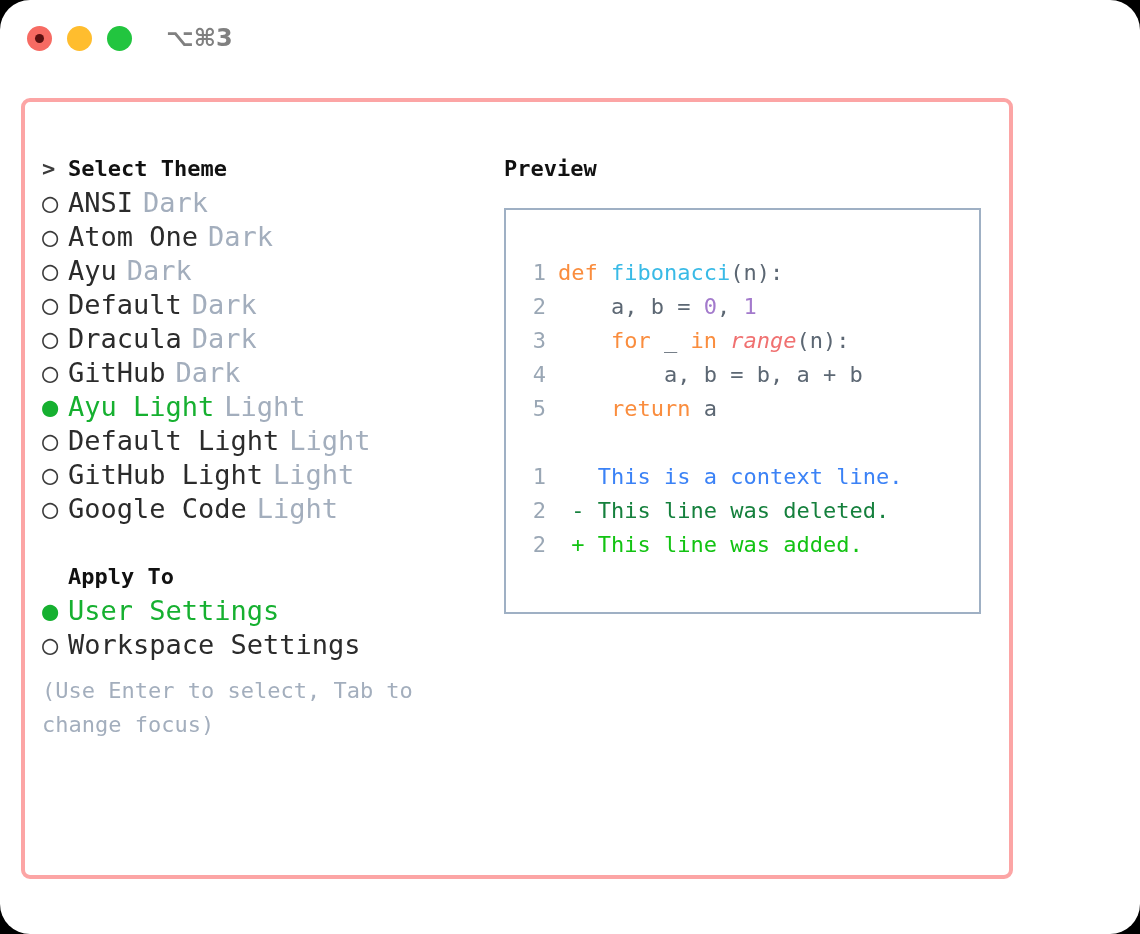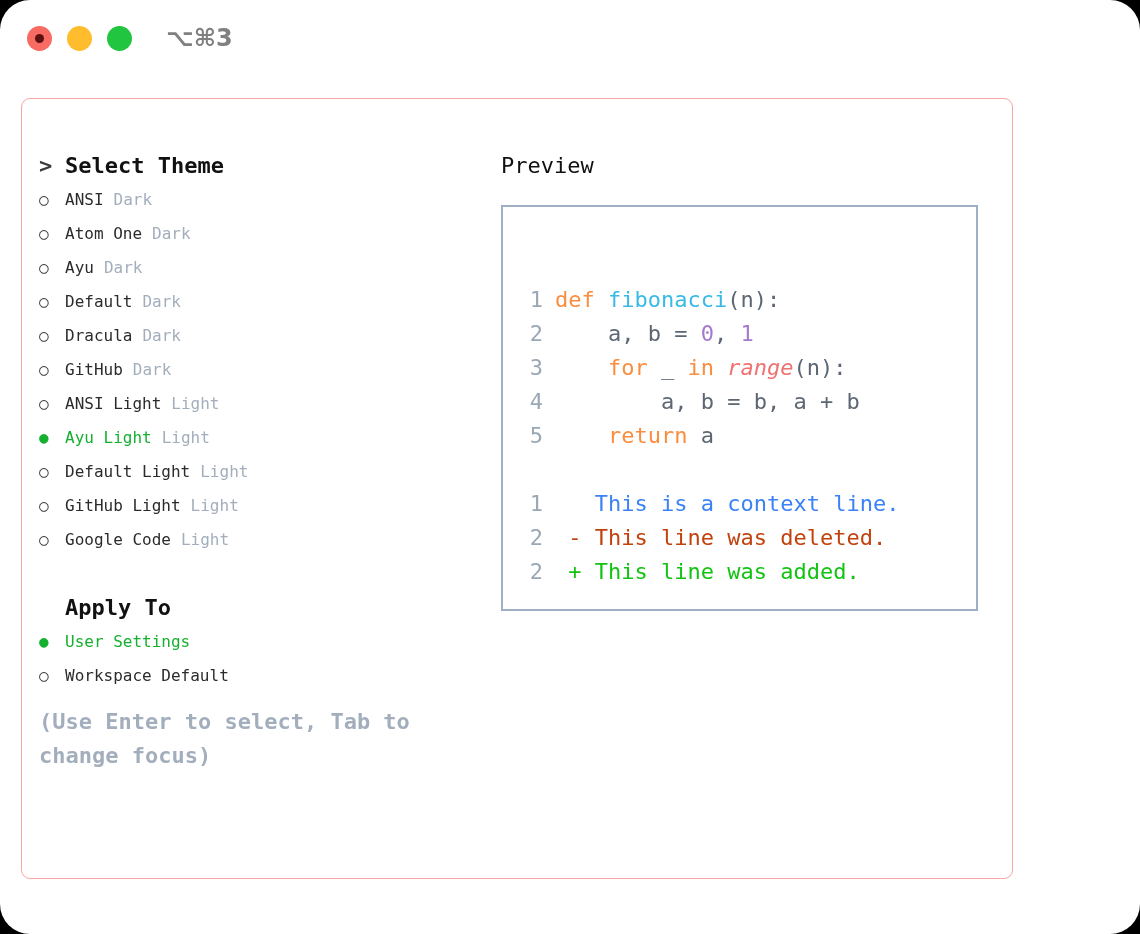--- a/index.html
+++ b/index.html
@@ -61,37 +61,37 @@
     font-family: "DejaVu Sans", "Liberation Sans", sans-serif;
   }
 
   
   #card {
     position: absolute;
     left: 21px;
     top: 98px;
     width: 992px;
     height: 781px;
-    border: 1px solid #fca5a5;
+    border: 4px solid #fca5a5;
     border-radius: 9px;
     background: #ffffff;
     box-sizing: border-box;
   }
 
   
   #left-pane {
     position: absolute;
     left: 17px;
     top: 50px;
     width: 430px;
   }
   .row {
     height: 34px;
     line-height: 34px;
-    font-size: 16px;
+    font-size: 27px;
     white-space: nowrap;
     color: #2b2b2b;
   }
   .section-head {
     font-weight: bold;
     color: #111111;
     font-size: 22px;
   }
   .marker {
     display: inline-block;
@@ -106,70 +106,68 @@
     color: #a3aebd;
     margin-left: 10px;
   }
   .spacer { height: 34px; }
   #hint {
     margin-top: 12px;
     font-size: 22px;
     line-height: 34px;
     color: #a3aebd;
     width: 400px;
-    font-weight: bold;
   }
 
   
   #right-pane {
     position: absolute;
     left: 479px;
     top: 50px;
     width: 490px;
   }
   #preview-title {
     font-size: 22px;
-    font-weight: normal;
+    font-weight: bold;
     color: #111111;
     line-height: 34px;
   }
   #preview-box {
     margin-top: 22px;
     width: 477px;
     height: 406px;
     border: 2px solid #9fb0c4;
     box-sizing: border-box;
     background: #ffffff;
     position: relative;
   }
   #code-area {
     position: absolute;
     left: 18px;
     top: 46px;
     font-size: 22px;
     line-height: 34px;
     white-space: pre;
-    margin-top: 30px;
   }
   .code-line { height: 34px; }
   .ln {
     display: inline-block;
     width: 22px;
     text-align: right;
     color: #9aa7b5;
     margin-right: 12px;
   }
   .kw  { color: #fa8d3e; }
   .fn  { color: #39bae6; }
   .num { color: #a37acc; }
   .bi  { color: #f07171; font-style: italic; }
   .pl  { color: #5c6773; }
   .blank-line { height: 34px; }
   .ctx { color: #3b82f6; text-align: right; }
-  .del { color: #c2410c; }
+  .del { color: #15803d; }
   .add { color: #12c312; }
 </style>
 </head>
 <body>
 
 <div id="window">
 
   <div id="titlebar">
     <div class="traffic" id="dot-close"></div>
     <div class="traffic" id="dot-min"></div>
@@ -185,36 +183,35 @@
         <span class="marker">&gt;</span><span>Select Theme</span>
       </div>
 
       <div id="theme-items">
           <div class="row"><span class="marker">○</span><span class="label">ANSI</span><span class="tag">Dark</span></div>
           <div class="row"><span class="marker">○</span><span class="label">Atom One</span><span class="tag">Dark</span></div>
           <div class="row"><span class="marker">○</span><span class="label">Ayu</span><span class="tag">Dark</span></div>
           <div class="row"><span class="marker">○</span><span class="label">Default</span><span class="tag">Dark</span></div>
           <div class="row"><span class="marker">○</span><span class="label">Dracula</span><span class="tag">Dark</span></div>
           <div class="row"><span class="marker">○</span><span class="label">GitHub</span><span class="tag">Dark</span></div>
-          <div class="row"><span class="marker">○</span><span class="label">ANSI Light</span><span class="tag">Light</span></div>
           <div class="row"><span class="marker selected">●</span><span class="label selected">Ayu Light</span><span class="tag">Light</span></div>
           <div class="row"><span class="marker">○</span><span class="label">Default Light</span><span class="tag">Light</span></div>
           <div class="row"><span class="marker">○</span><span class="label">GitHub Light</span><span class="tag">Light</span></div>
           <div class="row"><span class="marker">○</span><span class="label">Google Code</span><span class="tag">Light</span></div>
         </div>
 
       <div class="spacer"></div>
 
       <div class="row section-head">
         <span class="marker"></span><span>Apply To</span>
       </div>
 
       <div id="apply-items">
           <div class="row"><span class="marker selected">●</span><span class="label selected">User Settings</span></div>
-          <div class="row"><span class="marker">○</span><span class="label">Workspace Default</span></div>
+          <div class="row"><span class="marker">○</span><span class="label">Workspace Settings</span></div>
         </div>
 
       <div id="hint">(Use Enter to select, Tab to change focus)</div>
     </div>
 
     <div id="right-pane">
       <div id="preview-title">Preview</div>
       <div id="preview-box">
         <div id="code-area"><div class="code-line"><span class="ln">1</span><span class="kw">def</span><span class="pl"> </span><span class="fn">fibonacci</span><span class="pl">(n):</span></div><div class="code-line"><span class="ln">2</span><span class="pl">    a, b = </span><span class="num">0</span><span class="pl">, </span><span class="num">1</span></div><div class="code-line"><span class="ln">3</span><span class="pl">    </span><span class="kw">for</span><span class="pl"> _ </span><span class="kw">in</span><span class="pl"> </span><span class="bi">range</span><span class="pl">(n):</span></div><div class="code-line"><span class="ln">4</span><span class="pl">        a, b = b, a + b</span></div><div class="code-line"><span class="ln">5</span><span class="pl">    </span><span class="kw">return</span><span class="pl"> a</span></div><div class="blank-line"></div><div class="code-line"><span class="ln">1</span><span class="ctx">   This is a context line.</span></div><div class="code-line"><span class="ln">2</span><span class="del"> - This line was deleted.</span></div><div class="code-line"><span class="ln">2</span><span class="add"> + This line was added.</span></div></div>
       </div>

